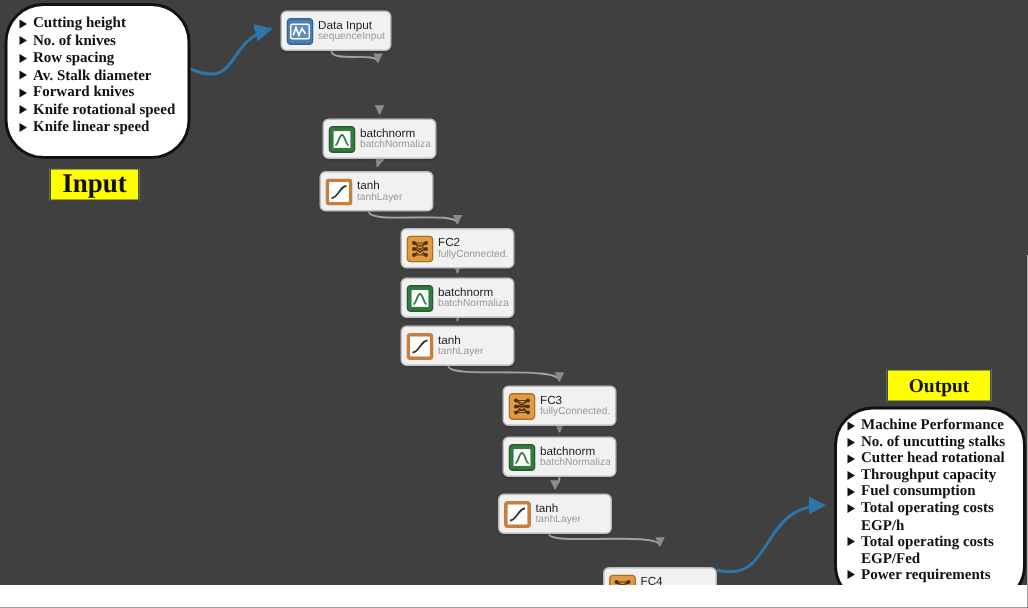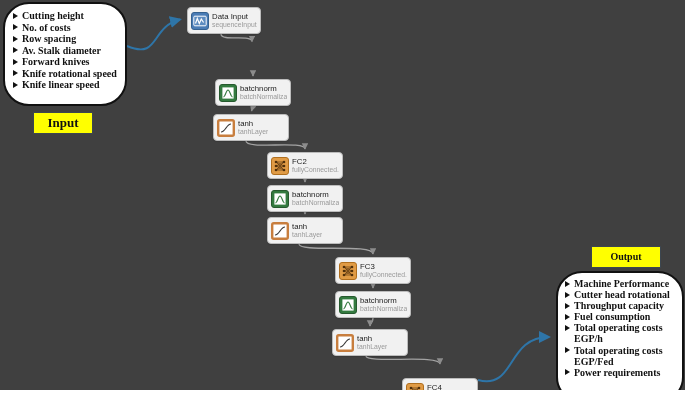--- a/index.html
+++ b/index.html
@@ -28,22 +28,22 @@
   .output-panel { left:556px; top:271px; width:128px; height:132px; padding:5px 2px 0 7px; }
   .output-panel li { font-size:10px; line-height:11.1px; }
   .itext span { display:block; }
 
   
   .tag {
     position:absolute; background:#ffff00; border:1.6px solid #3c4650;
     font-family:"Liberation Serif", serif; font-weight:bold; color:#111111;
     text-align:center; box-sizing:border-box;
   }
-  .input-tag  { left:33px;  top:112px; width:60px; height:22px; font-size:13px; line-height:19px; }
-  .output-tag { left:591px; top:246px; width:70px; height:22px; font-size:10px; line-height:19px; }
+  .input-tag  { left:33px;  top:112px; width:60px; height:22px; font-size:18px; line-height:19px; }
+  .output-tag { left:591px; top:246px; width:70px; height:22px; font-size:13px; line-height:19px; }
 
   
   .node {
     position:absolute; width:76px; height:27px; box-sizing:border-box;
     background:#f1f1f1; border:1px solid #bcbcbc; border-radius:4px;
     display:flex; align-items:center; gap:3px; padding:0 3px;
     box-shadow:0 1px 1px rgba(0,0,0,0.12);
   }
   .nicon { width:18px; height:18px; flex:none; }
   .ntext { display:flex; flex-direction:column; justify-content:center; overflow:hidden; white-space:nowrap; }
@@ -85,21 +85,21 @@
   </svg>
 
   <div class="panel input-panel">
     <ul>
       <li>
           <span class="bullet"></span>
           <span>Cutting height</span>
         </li>
       <li>
           <span class="bullet"></span>
-          <span>No. of costs</span>
+          <span>No. of knives</span>
         </li>
       <li>
           <span class="bullet"></span>
           <span>Row spacing</span>
         </li>
       <li>
           <span class="bullet"></span>
           <span>Av. Stalk diameter</span>
         </li>
       <li>
@@ -118,20 +118,26 @@
   </div>
   <div class="tag input-tag">Input</div>
 
   <div class="tag output-tag">Output</div>
   <div class="panel output-panel">
     <ul>
       <li>
           <span class="bullet"></span>
           <span class="itext">
             <span>Machine Performance</span>
+          </span>
+        </li>
+      <li>
+          <span class="bullet"></span>
+          <span class="itext">
+            <span>No. of uncutting stalks</span>
           </span>
         </li>
       <li>
           <span class="bullet"></span>
           <span class="itext">
             <span>Cutter head rotational</span>
           </span>
         </li>
       <li>
           <span class="bullet"></span>

